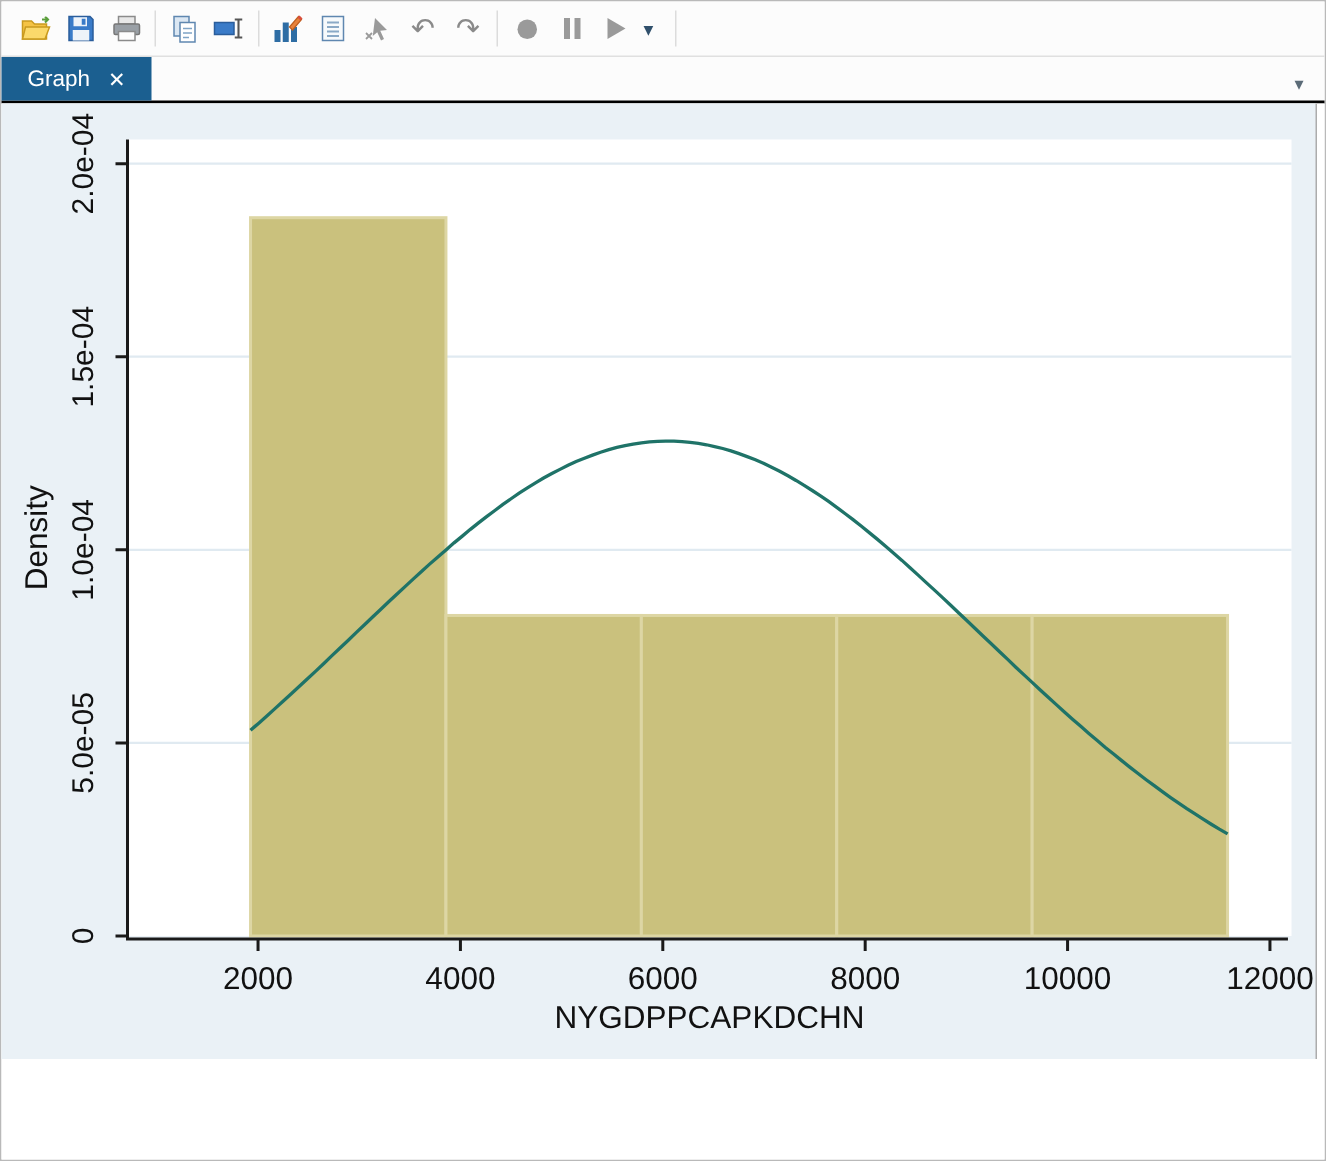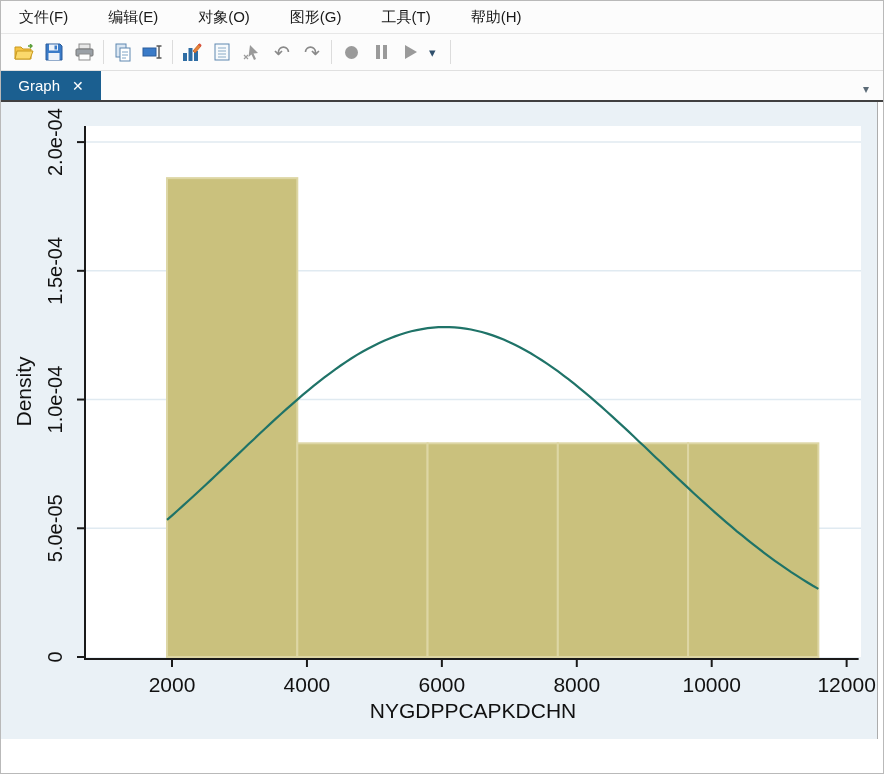--- a/index.html
+++ b/index.html
@@ -33,48 +33,40 @@
   .tb-glyph { font-size:19px; color:#8a8a8a; line-height:1; }
   .tb-caret { font-size:13px; color:#30506c; width:14px; }
   .rec-circle { width:13px; height:13px; border-radius:50%; background:#9a9a9a; }
   .pause-bars { display:flex; gap:3px; }
   .pause-bars span { width:4px; height:14px; background:#9a9a9a; }
   .play-tri { width:0; height:0; border-left:12px solid #9a9a9a;
     border-top:7px solid transparent; border-bottom:7px solid transparent; }
 
   
   .tabbar { height:31px; background:#fcfcfc; display:flex; align-items:flex-end;
-    position:relative; flex:0 0 auto; border-bottom:2px solid #404040; }
+    position:relative; flex:0 0 auto; border-bottom:2px solid #000000; }
   .tab { height:29px; min-width:100px; background:#1b5f90; color:#ffffff;
     display:flex; align-items:center; justify-content:center; gap:12px;
     font-size:15px; padding:0 12px; }
   .tab .close-x { font-size:14px; color:#ffffff; cursor:default; }
   .tab-overflow { position:absolute; right:14px; bottom:4px; font-size:12px;
     color:#5b6b77; }
 
   
   .graph-area { flex:1 1 auto; background:#ffffff; position:relative; }
   .graph-canvas { position:absolute; left:0; top:0; width:877px; height:637px;
     background:#eaf1f6; border-right:1px solid #acacac; }
   .graph-canvas svg { display:block; }
 </style>
 </head>
 <body>
 
 <div class="window">
 
 
-  <div class="menubar" id="menubar">
-      <span class="menu-item">文件(F)</span>
-      <span class="menu-item">编辑(E)</span>
-      <span class="menu-item">对象(O)</span>
-      <span class="menu-item">图形(G)</span>
-      <span class="menu-item">工具(T)</span>
-      <span class="menu-item">帮助(H)</span>
-    </div>
 
   <div class="toolbar">
     <div class="tb-group">
       <div class="tb-btn">
         <svg width="20" height="17" viewBox="0 0 20 17">
           <path d="M1 3 L7 3 L9 5 L17 5 L17 15 L1 15 Z" fill="#f5c344" stroke="#c99a1f" stroke-width="1"></path>
           <path d="M3 7 L19 7 L16 15 L1 15 Z" fill="#fbd96b" stroke="#c99a1f" stroke-width="1"></path>
           <path d="M14 2 L18 2 M16 0 L18 2 L16 4" fill="none" stroke="#5a9e3a" stroke-width="1.4"></path>
         </svg>
       </div>

